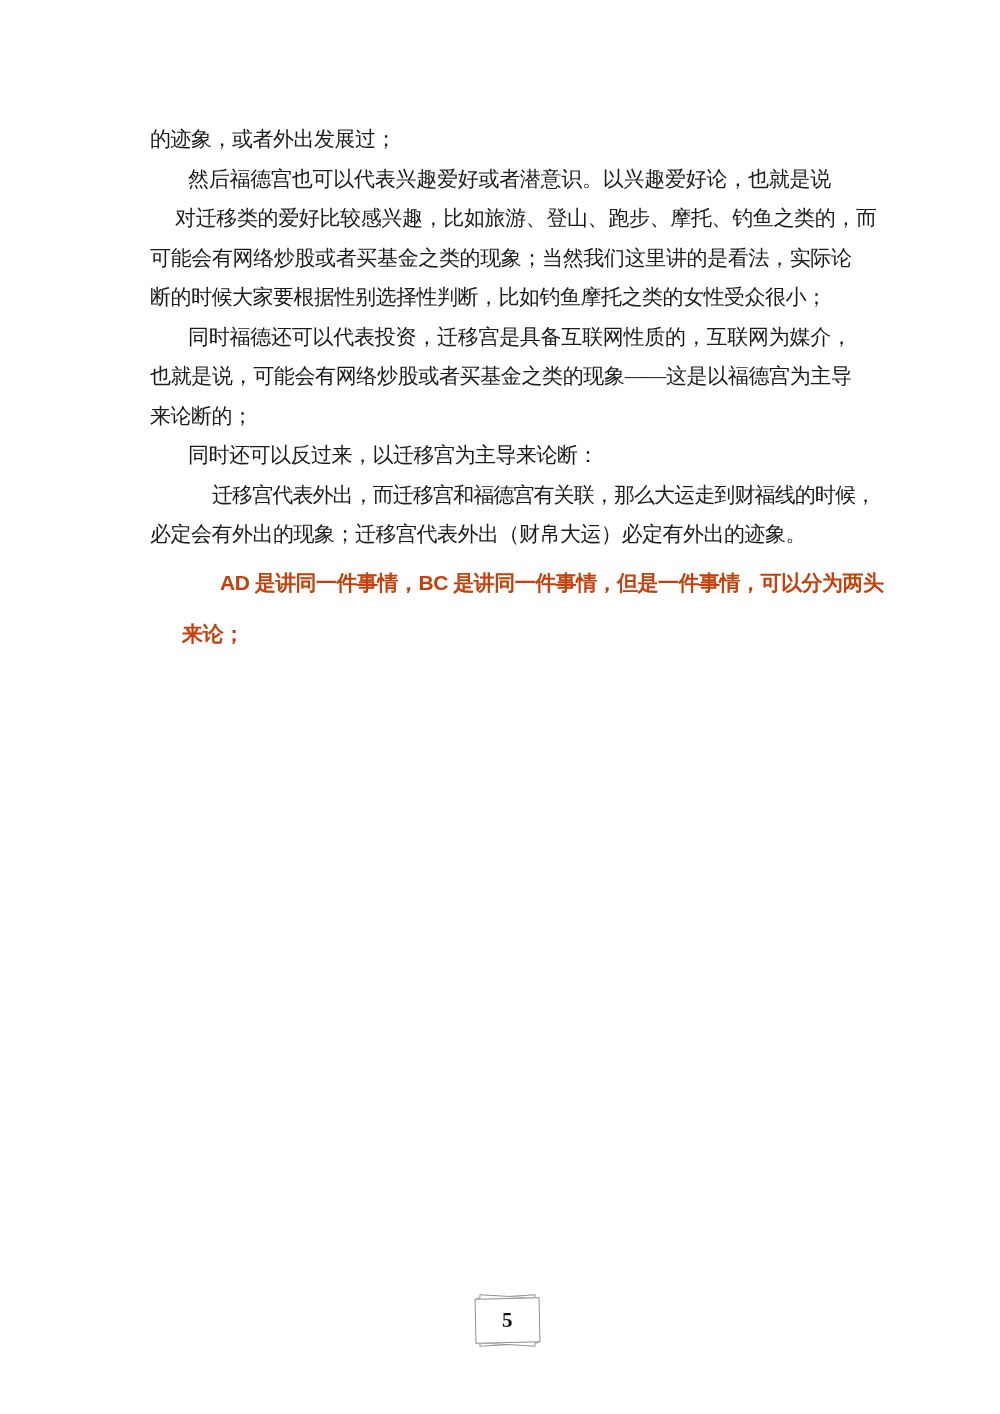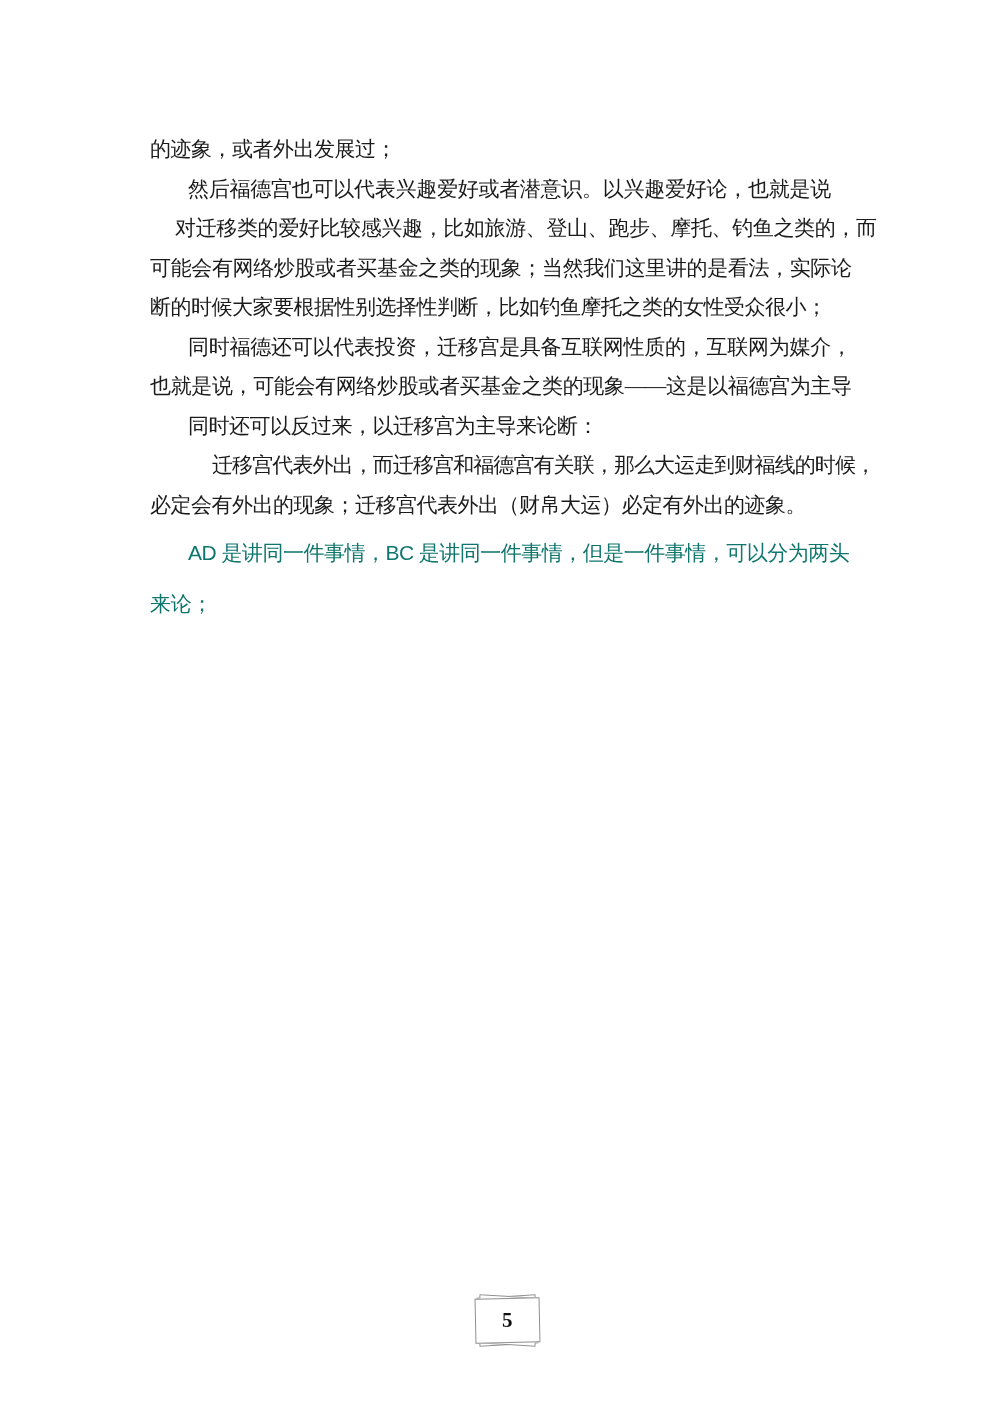--- a/index.html
+++ b/index.html
@@ -11,38 +11,39 @@
     position: relative;
     width: 1000px;
     height: 1414px;
     background: #ffffff;
     overflow: hidden;
     font-family: "Liberation Serif", "DejaVu Serif", serif;
   }
   .text-block {
     position: absolute;
     left: 150px;
-    top: 130px;
+    top: 120px;
     width: 702px;
   }
   .para {
     color: #1b1b1b;
     font-size: 21px;
     line-height: 39.5px;
     letter-spacing: -0.5px;
     font-weight: 500;
   }
   .para.bold {
     font-family: "Liberation Sans", "DejaVu Sans", sans-serif;
-    font-weight: normal;
-    color: #0f766e;
+    font-weight: bold;
+    color: #c2410c;
     font-size: 21px;
     line-height: 51px;
     margin-top: 2px;
     letter-spacing: -0.3px;
+    margin-left: 32px;
   }
   .line {
     white-space: nowrap;
     text-align: left;
   }
   .line.indent {
     text-indent: 38px;
   }
   .line-text {
     letter-spacing: inherit;
@@ -98,20 +99,21 @@
       </div>
       <div class="para body">
         <div class="line indent fill"><span class="line-text" style="letter-spacing: -0.258px;">然后福德宫也可以代表兴趣爱好或者潜意识。以兴趣爱好论，也就是说</span></div>
         <div class="line fill"><span class="line-text" style="letter-spacing: -0.364px; margin-left: 25px;">对迁移类的爱好比较感兴趣，比如旅游、登山、跑步、摩托、钓鱼之类的，而</span></div>
         <div class="line fill"><span class="line-text" style="letter-spacing: -0.364px;">可能会有网络炒股或者买基金之类的现象；当然我们这里讲的是看法，实际论</span></div>
         <div class="line"><span class="line-text">断的时候大家要根据性别选择性判断，比如钓鱼摩托之类的女性受众很小；</span></div>
       </div>
       <div class="para body">
         <div class="line indent fill"><span class="line-text" style="letter-spacing: -0.258px;">同时福德还可以代表投资，迁移宫是具备互联网性质的，互联网为媒介，</span></div>
         <div class="line fill"><span class="line-text" style="letter-spacing: -0.364px;">也就是说，可能会有网络炒股或者买基金之类的现象——这是以福德宫为主导</span></div>
+        <div class="line"><span class="line-text">来论断的；</span></div>
       </div>
       <div class="para body">
         <div class="line indent"><span class="line-text">同时还可以反过来，以迁移宫为主导来论断：</span></div>
       </div>
       <div class="para body">
         <div class="line indent fill"><span class="line-text" style="letter-spacing: -0.906px; margin-left: 24px;">迁移宫代表外出，而迁移宫和福德宫有关联，那么大运走到财福线的时候，</span></div>
         <div class="line"><span class="line-text">必定会有外出的现象；迁移宫代表外出（财帛大运）必定有外出的迹象。</span></div>
       </div>
       <div class="para bold">
         <div class="line indent fill"><span class="line-text" style="letter-spacing: -0.51px;">AD 是讲同一件事情，BC 是讲同一件事情，但是一件事情，可以分为两头</span></div>

